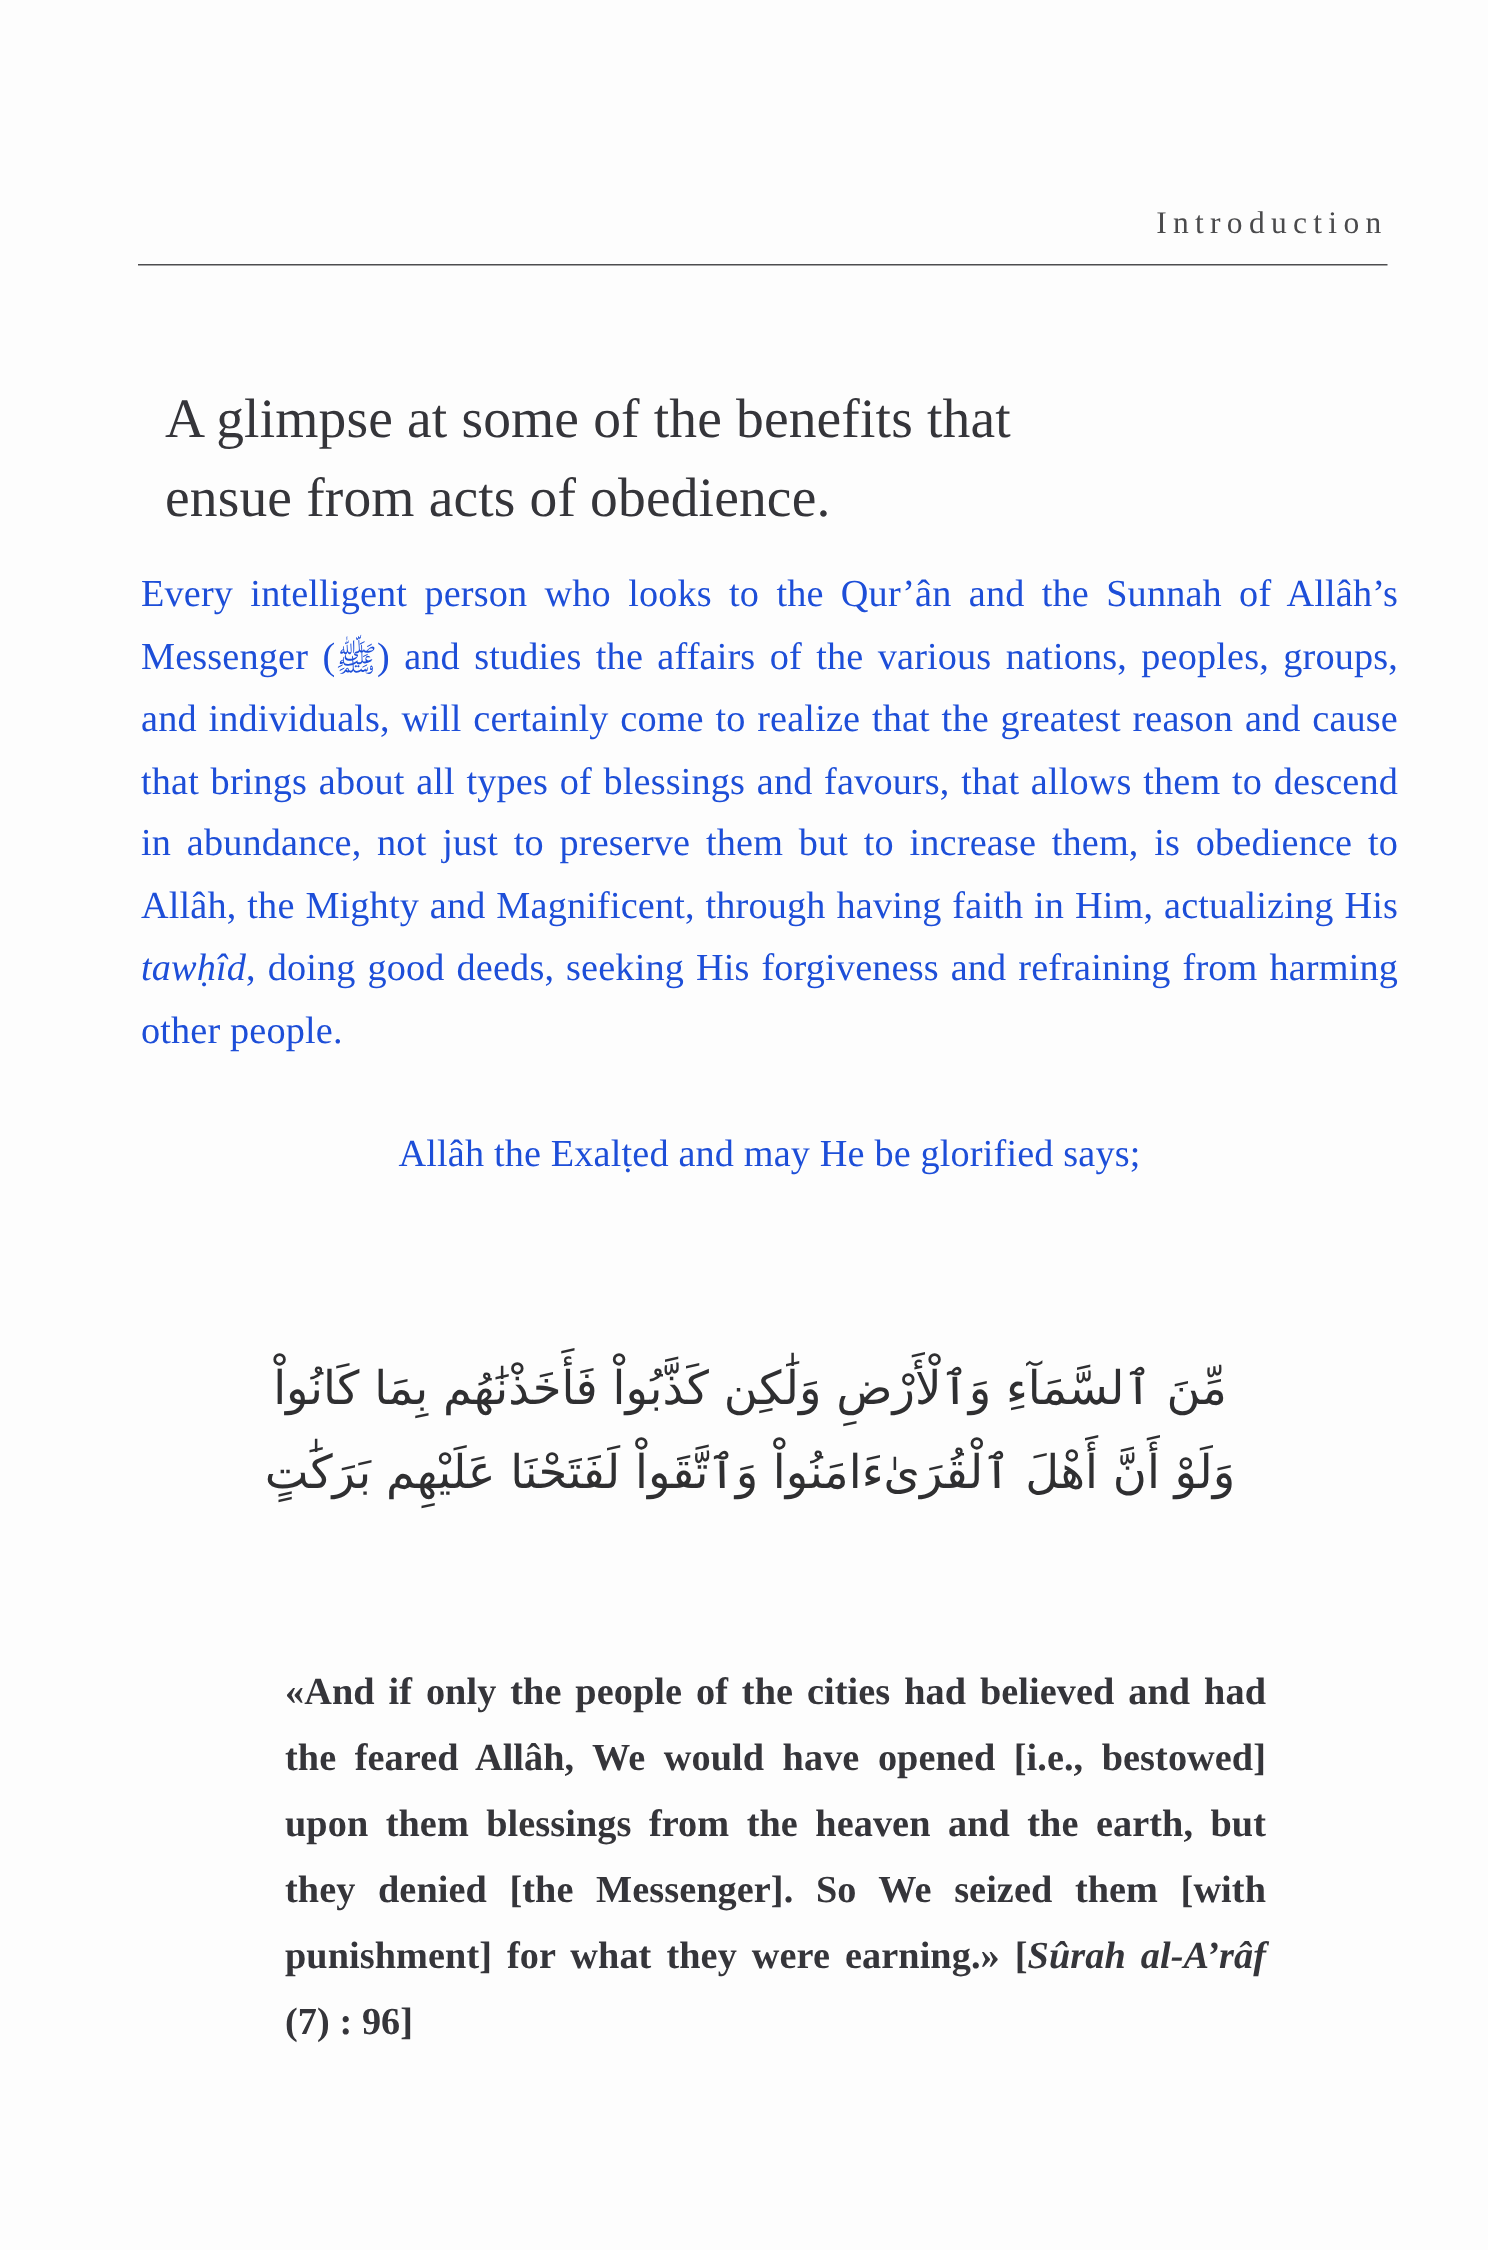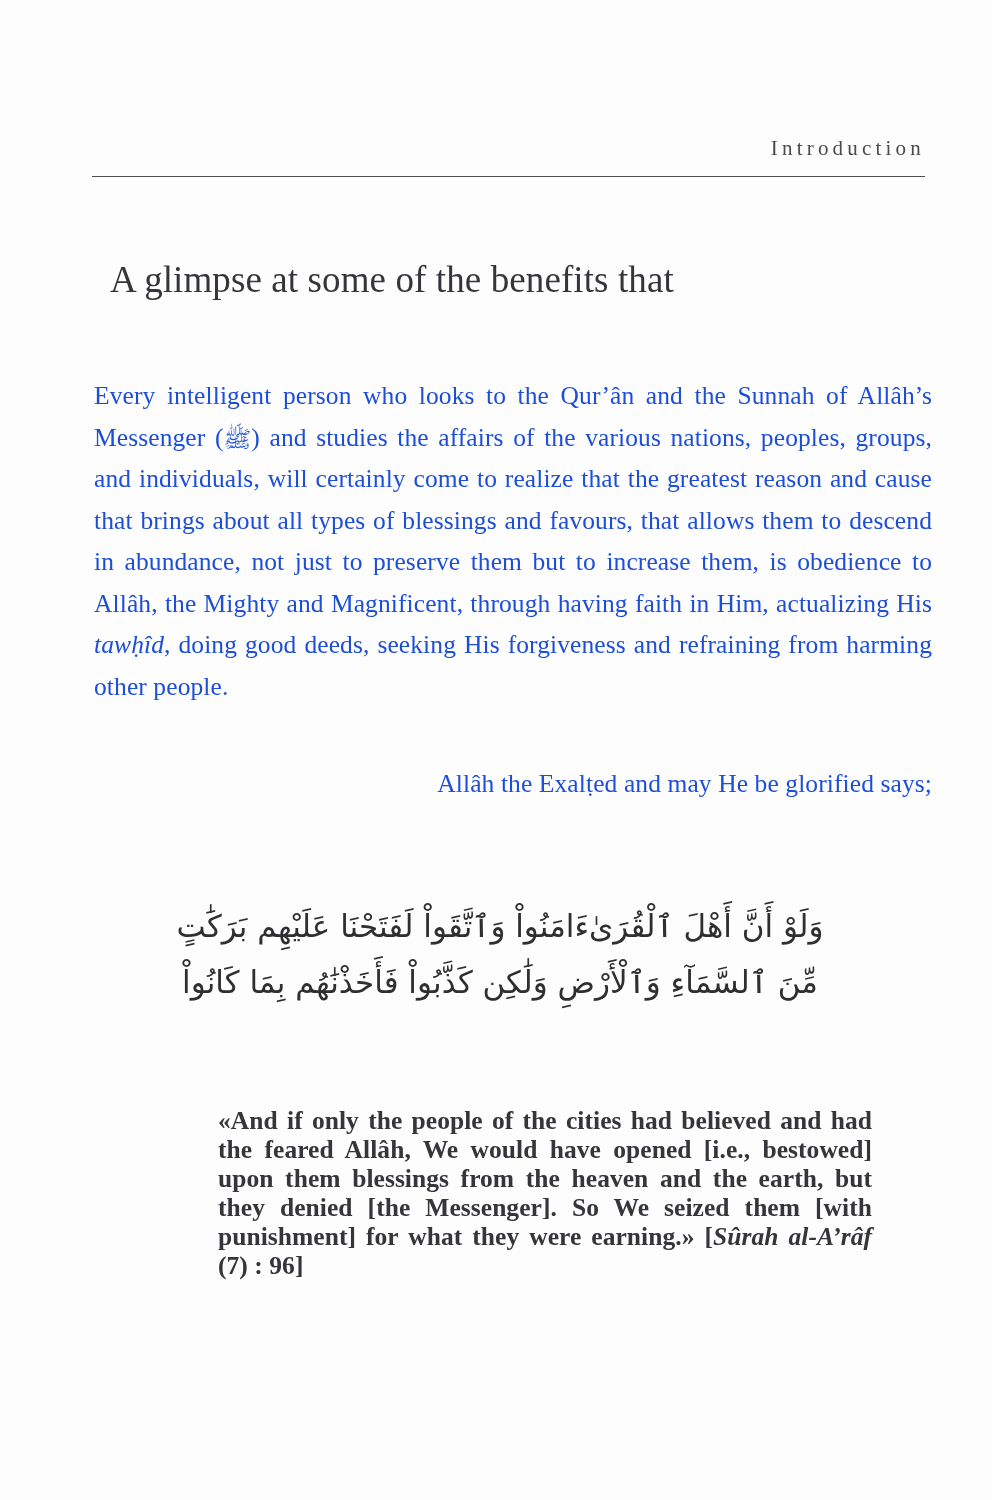--- a/index.html
+++ b/index.html
@@ -70,22 +70,22 @@
   p.body {
     margin: 0;
     font-size: 25.5px;
     line-height: 41.5px;
     text-align: justify;
     color: #1d4ed8;
     letter-spacing: 0.1px;
   }
   p.body.lead { text-align: justify; }
   p.body.says {
-    margin-top: 56px;
-    text-align: right;
+    margin-top: 41px;
+    text-align: center;
   }
 
   .salawat {
     font-size: 23px;
     line-height: 0;
     vertical-align: -1px;
   }
 
   i.translit { font-style: italic; }
 
@@ -107,26 +107,25 @@
   .ayah .line3 { font-size: 31px; }
   .ayah-mark { font-size: 29px; }
 
   
   .translation {
     position: absolute;
     left: 190px;
     top: 1106px;
     width: 654px;
     font-size: 25.5px;
-    line-height: 29px;
+    line-height: 44px;
     font-weight: bold;
     text-align: justify;
     color: #35353a;
     letter-spacing: 0.05px;
-    margin-left: 28px;
   }
   .translation .cite-ital {
     font-style: italic;
     font-weight: bold;
   }
   .translation .cite-plain {
     font-style: normal;
     font-weight: bold;
   }
 </style>
@@ -134,30 +133,31 @@
 <body>
 
 <div class="page">
 
   <div class="running-head">Introduction</div>
 
   <div class="head-rule"></div>
 
   <h1 class="chapter-title">
     <span>A glimpse at some of the benefits that</span><br>
+    <span>ensue from acts of obedience.</span>
   </h1>
 
   <div class="body-col">
 
     <p class="body lead"><span>Every intelligent person who looks to the Qur’ân and the Sunnah of Allâh’s Messenger (</span><span class="salawat">ﷺ</span><span>) and studies the affairs of the various nations, peoples, groups, and individuals, will certainly come to realize that the greatest reason and cause that brings about all types of blessings and favours, that allows them to descend in abundance, not just to preserve them but to increase them, is obedience to Allâh, the Mighty and Magnificent, through having faith in Him, actualizing His </span><i class="translit">tawḥîd</i><span>, doing good deeds, seeking His forgiveness and refraining from harming other people.</span></p>
 
     <p class="body says">Allâh the Exalṭed and may He be glorified says;</p>
 
   </div>
 
   <div class="ayah">
+    <span class="line line2">مِّنَ ٱلسَّمَآءِ وَٱلْأَرْضِ وَلَٰكِن كَذَّبُواْ فَأَخَذْنَٰهُم بِمَا كَانُواْ</span>
     <span class="line line1">وَلَوْ أَنَّ أَهْلَ ٱلْقُرَىٰءَامَنُواْ وَٱتَّقَواْ لَفَتَحْنَا عَلَيْهِم بَرَكَٰتٍ</span>
-    <span class="line line2">مِّنَ ٱلسَّمَآءِ وَٱلْأَرْضِ وَلَٰكِن كَذَّبُواْ فَأَخَذْنَٰهُم بِمَا كَانُواْ</span>
   </div>
 
   <div class="translation"><span>«And if only the people of the cities had believed and had the feared Allâh, We would have opened [i.e., bestowed] upon them blessings from the heaven and the earth, but they denied [the Messenger]. So We seized them [with punishment] for what they were earning.» </span><span class="cite-plain">[</span><span class="cite-ital">Sûrah al-A’râf</span><span class="cite-plain"> (7) : 96]</span></div>
 
 </div>
 
 </body></html>

